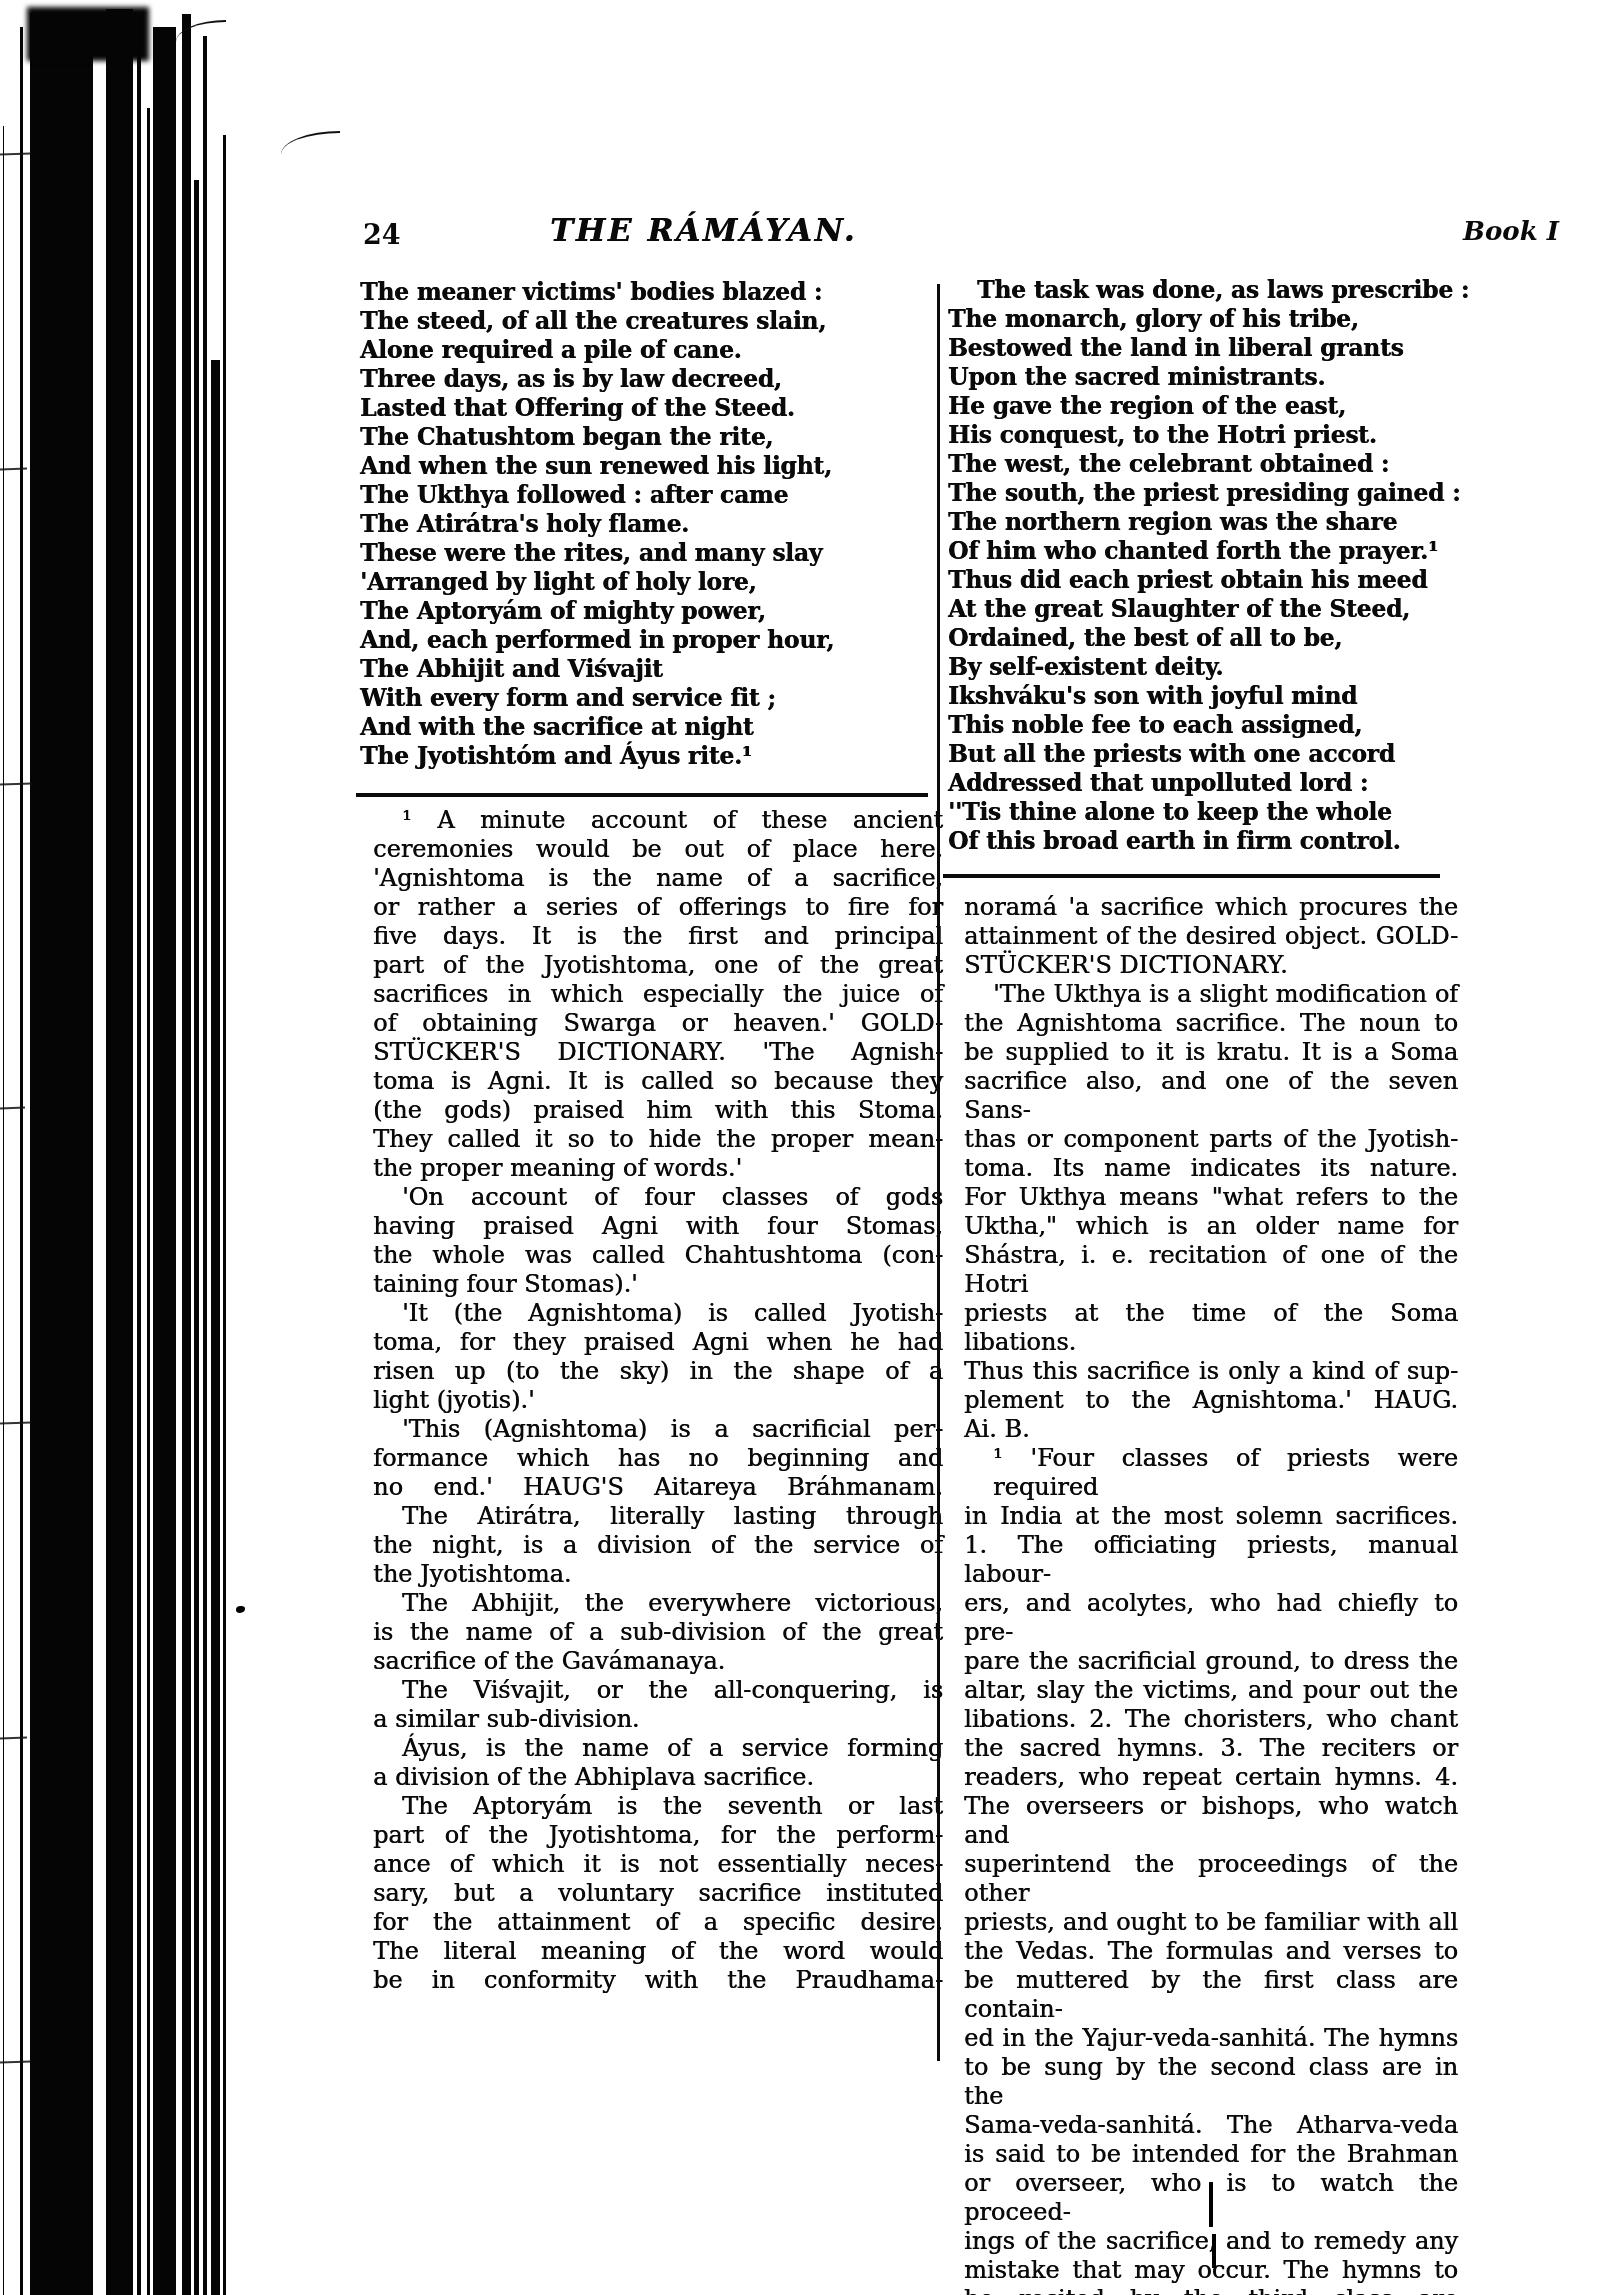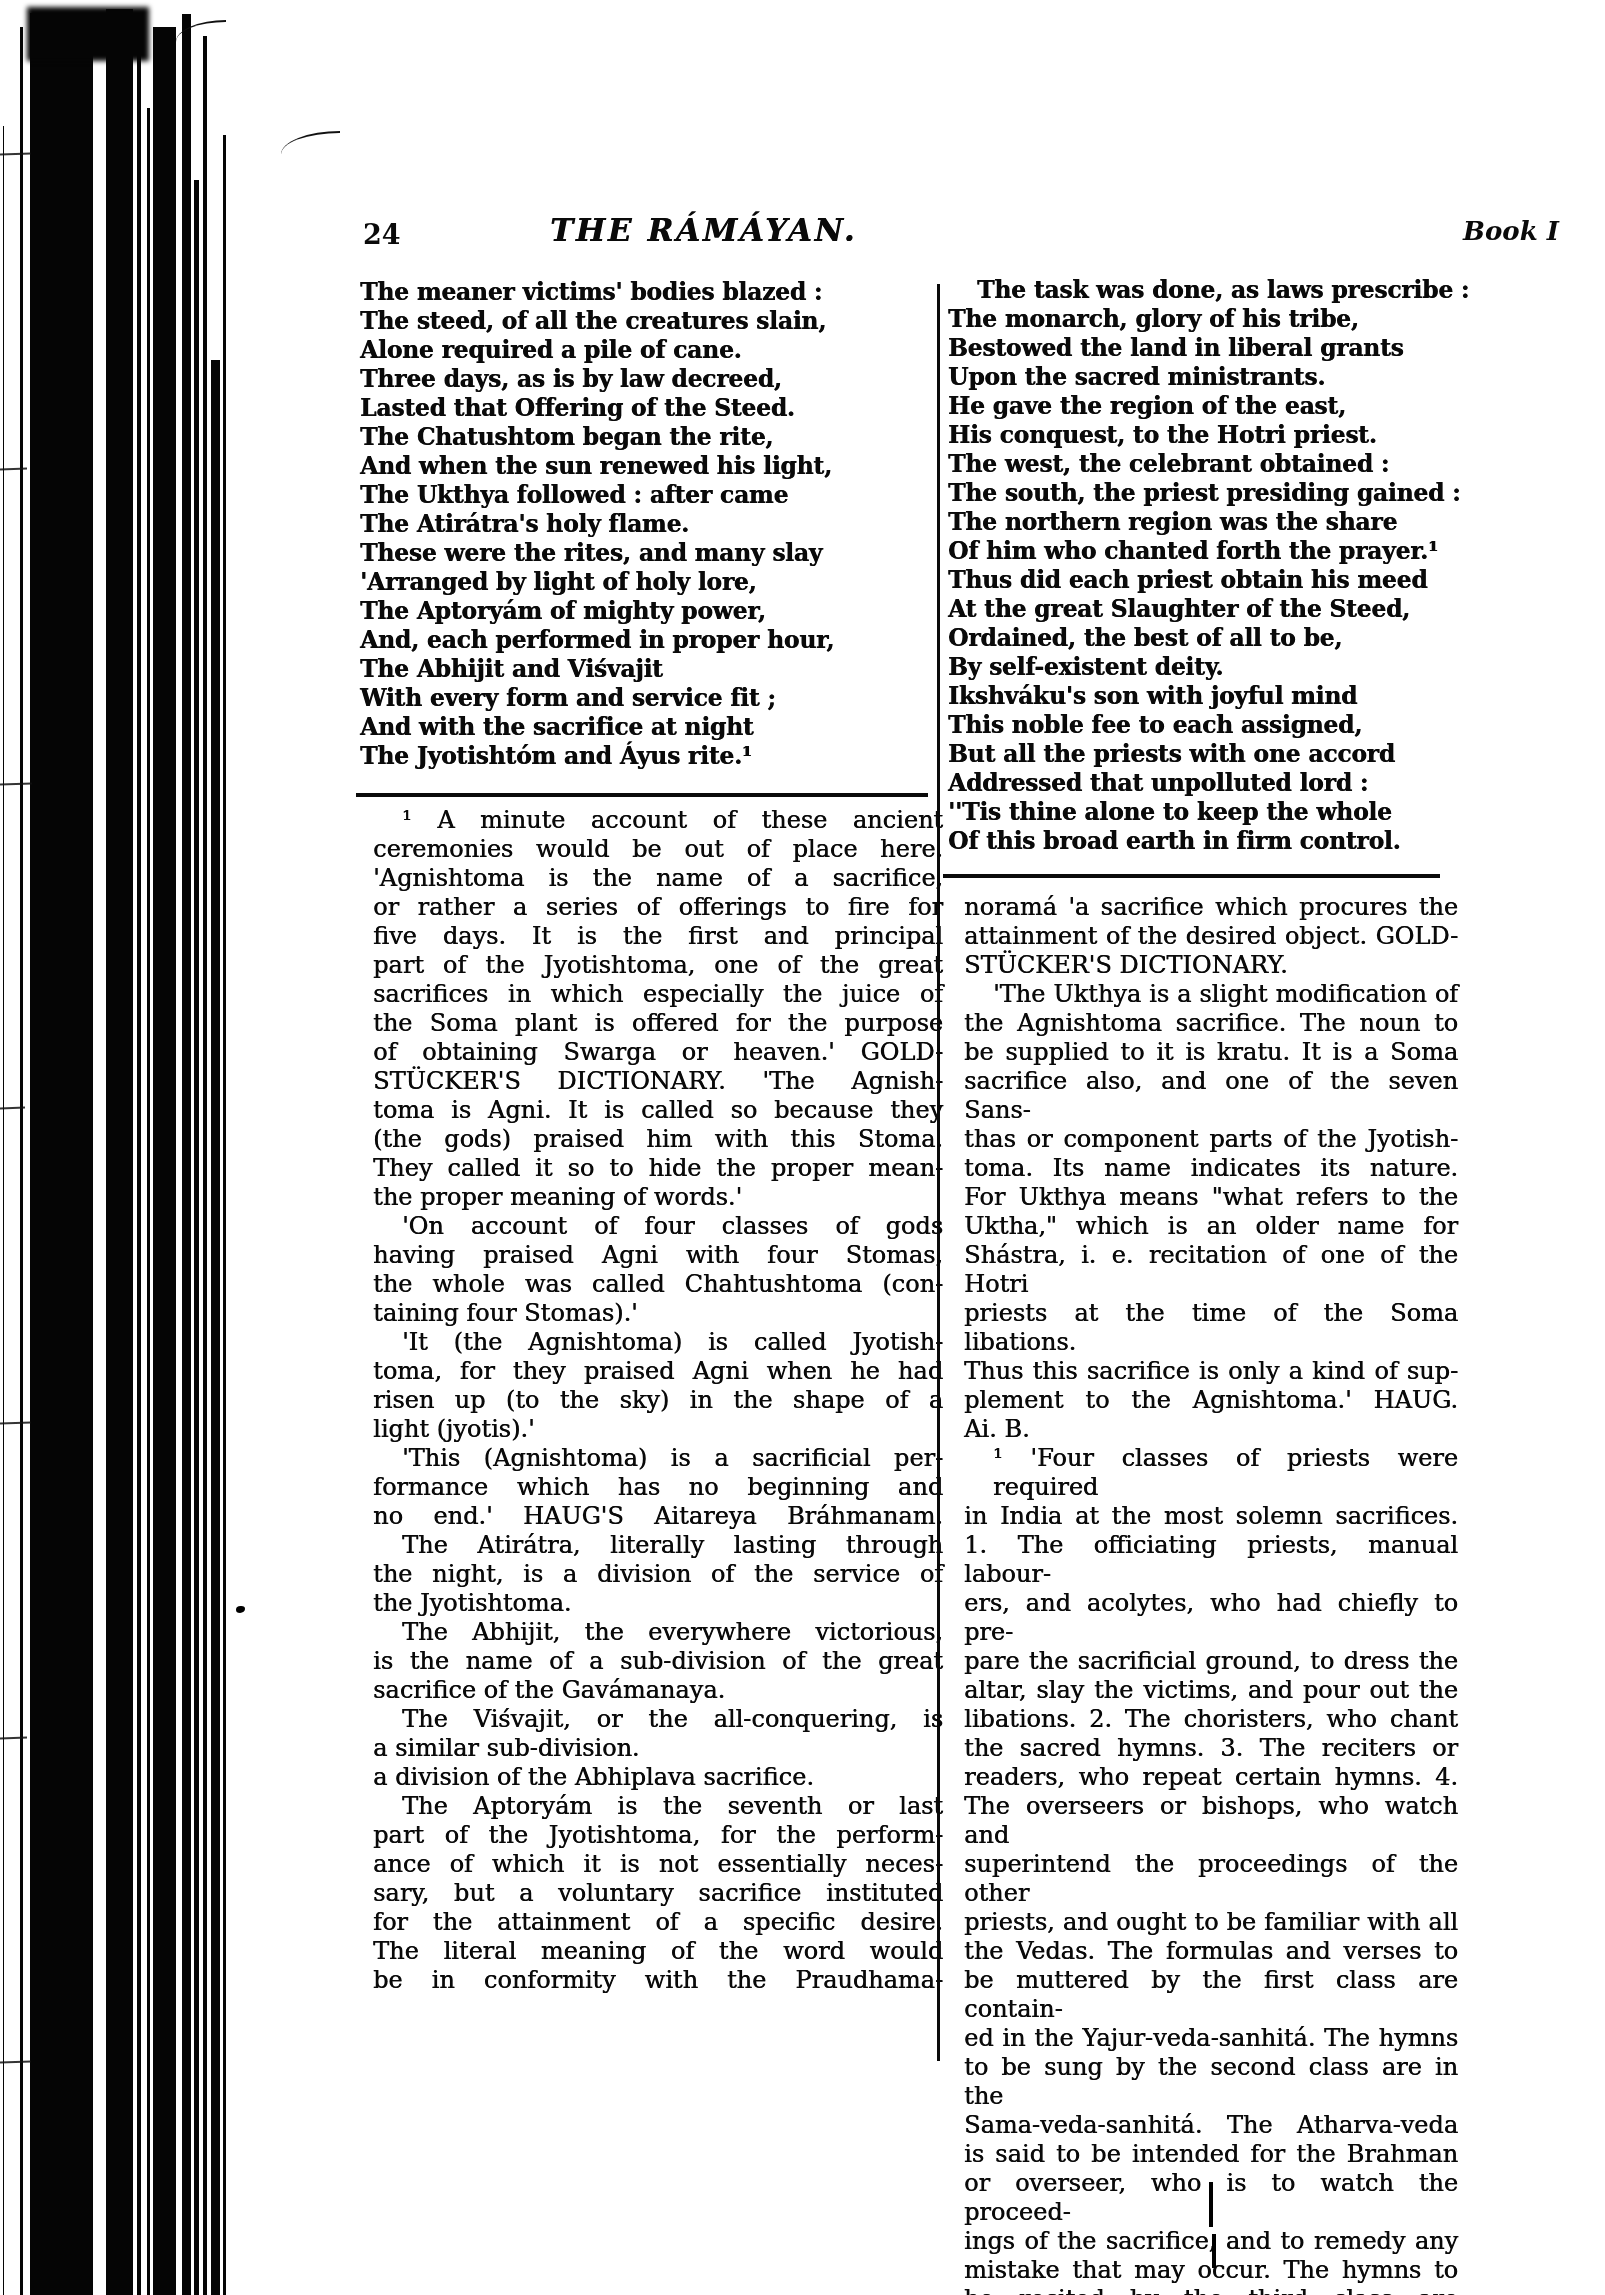--- a/index.html
+++ b/index.html
@@ -127,21 +127,20 @@
   <div class="rule rule-right"></div>
 
   <div class="fnote fleft">
       <div class="line indent">¹ A minute account of these ancient</div>
       <div class="line">ceremonies would be out of place here.</div>
       <div class="line">'Agnishtoma is the name of a sacrifice,</div>
       <div class="line">or rather a series of offerings to fire for</div>
       <div class="line">five days. It is the first and principal</div>
       <div class="line">part of the Jyotishtoma, one of the great</div>
       <div class="line">sacrifices in which especially the juice of</div>
-      <div class="line">the Soma plant is offered for the purpose</div>
       <div class="line">of obtaining Swarga or heaven.' GOLD-</div>
       <div class="line">STÜCKER'S DICTIONARY. 'The Agnish-</div>
       <div class="line">toma is Agni. It is called so because they</div>
       <div class="line">(the gods) praised him with this Stoma.</div>
       <div class="line">They called it so to hide the proper mean-</div>
       <div class="line end">the proper meaning of words.'</div>
       <div class="line indent">'On account of four classes of gods</div>
       <div class="line">having praised Agni with four Stomas,</div>
       <div class="line">the whole was called Chahtushtoma (con-</div>
       <div class="line end">taining four Stomas).'</div>
@@ -153,20 +152,21 @@
       <div class="line">formance which has no beginning and</div>
       <div class="line">no end.' HAUG'S Aitareya Bráhmanam.</div>
       <div class="line indent">The Atirátra, literally lasting through</div>
       <div class="line">the night, is a division of the service of</div>
       <div class="line end">the Jyotishtoma.</div>
       <div class="line indent">The Abhijit, the everywhere victorious,</div>
       <div class="line">is the name of a sub-division of the great</div>
       <div class="line end">sacrifice of the Gavámanaya.</div>
       <div class="line indent">The Viśvajit, or the all-conquering, is</div>
       <div class="line end">a similar sub-division.</div>
+      <div class="line indent">Áyus, is the name of a service forming</div>
       <div class="line end">a division of the Abhiplava sacrifice.</div>
       <div class="line indent">The Aptoryám is the seventh or last</div>
       <div class="line">part of the Jyotishtoma, for the perform-</div>
       <div class="line">ance of which it is not essentially neces-</div>
       <div class="line">sary, but a voluntary sacrifice instituted</div>
       <div class="line">for the attainment of a specific desire.</div>
       <div class="line">The literal meaning of the word would</div>
       <div class="line">be in conformity with the Praudhama-</div>
     </div>
   <div class="fnote fright">

